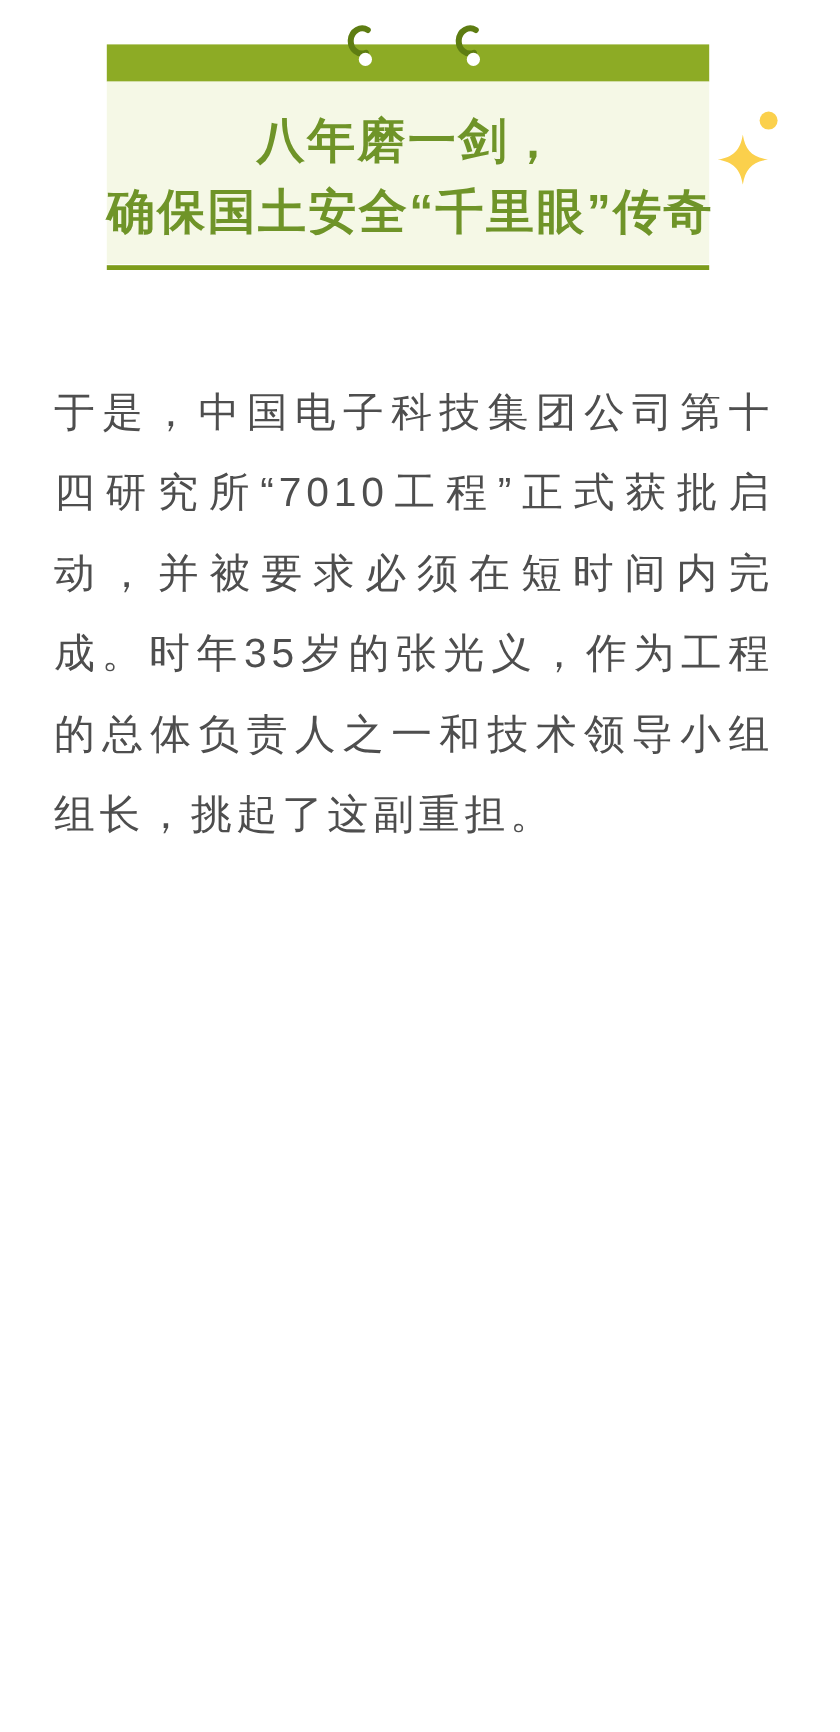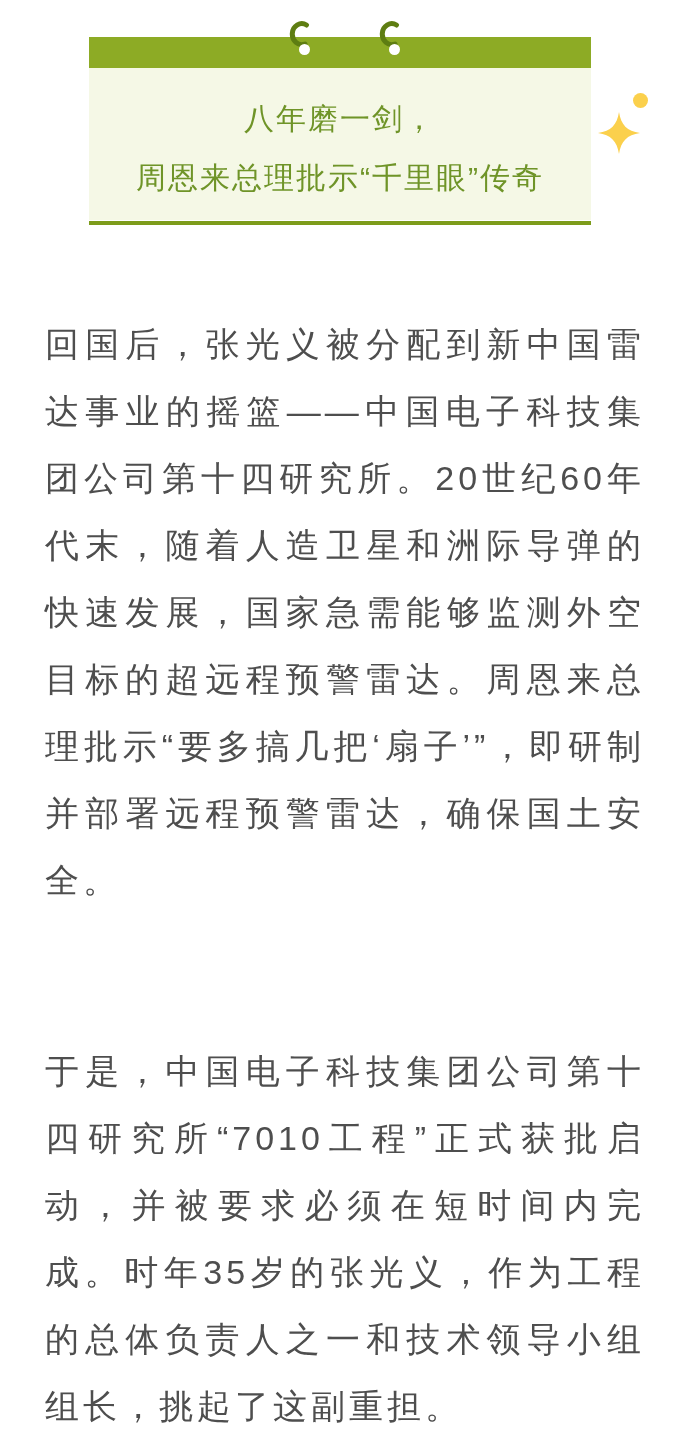--- a/index.html
+++ b/index.html
@@ -31,22 +31,22 @@
     background: var(--card-bg, #f5f8e6);
     padding-top: 21px;
     text-align: center;
   }
   .note-underline {
     height: 4px;
     margin-top: 1px;
     background: var(--underline-green, #7d9c1b);
   }
   .title-line {
-    font-size: 30px;
-    font-weight: 400;
+    font-size: 40px;
+    font-weight: 700;
     line-height: 59px;
     letter-spacing: 2px;
     color: var(--title-green, #6f9428);
     white-space: nowrap;
   }
   .hook {
     position: absolute;
     top: -17px;
     width: 24px;
     height: 38px;
@@ -103,28 +103,27 @@
       <path d="M 18.5 4 A 9.5 10.5 0 1 0 17 23"></path>
       <circle cx="16.5" cy="28.5" r="5.5"></circle>
     </svg>
     <svg class="hook hook-2" viewBox="0 0 24 36">
       <path d="M 18.5 4 A 9.5 10.5 0 1 0 17 23"></path>
       <circle cx="16.5" cy="28.5" r="5.5"></circle>
     </svg>
     <div class="note-bar"></div>
     <div class="note-body">
       <div class="title-line">八年磨一剑，</div>
-      <div class="title-line">周恩来总理批示“千里眼”传奇</div>
+      <div class="title-line">确保国土安全“千里眼”传奇</div>
     </div>
     <div class="note-underline"></div>
   </div>
 
   <svg class="sparkle" viewBox="0 0 42 42">
     <path d="M21 0 C23 13 29 19 42 21 C29 23 23 29 21 42 C19 29 13 23 0 21 C13 19 19 13 21 0 Z"></path>
   </svg>
   <div class="sparkle-dot"></div>
 
   <div class="article">
-    <p>回国后，张光义被分配到新中国雷达事业的摇篮——中国电子科技集团公司第十四研究所。20世纪60年代末，随着人造卫星和洲际导弹的快速发展，国家急需能够监测外空目标的超远程预警雷达。周恩来总理批示“要多搞几把‘扇子’”，即研制并部署远程预警雷达，确保国土安全。</p>
     <p>于是，中国电子科技集团公司第十四研究所“7010工程”正式获批启动，并被要求必须在短时间内完成。时年35岁的张光义，作为工程的总体负责人之一和技术领导小组组长，挑起了这副重担。</p>
   </div>
 
 </div>
 
 </body></html>

